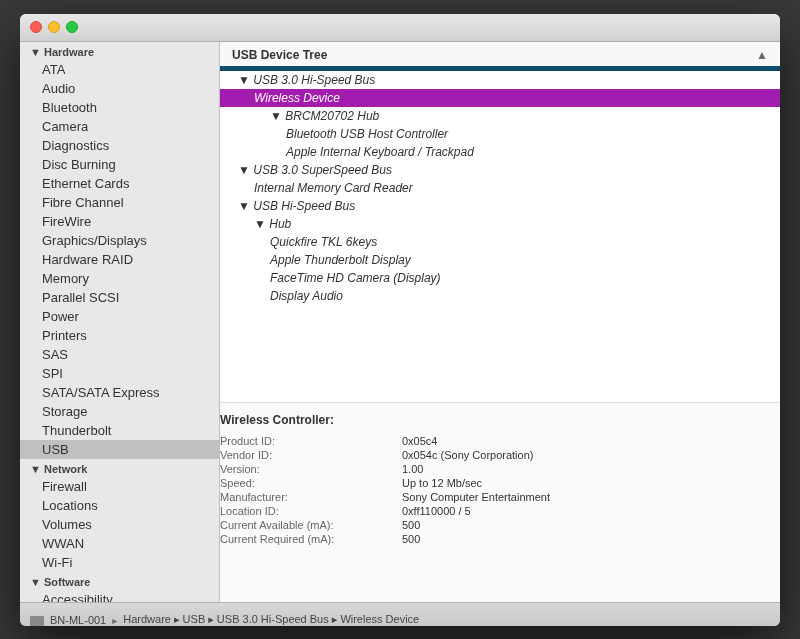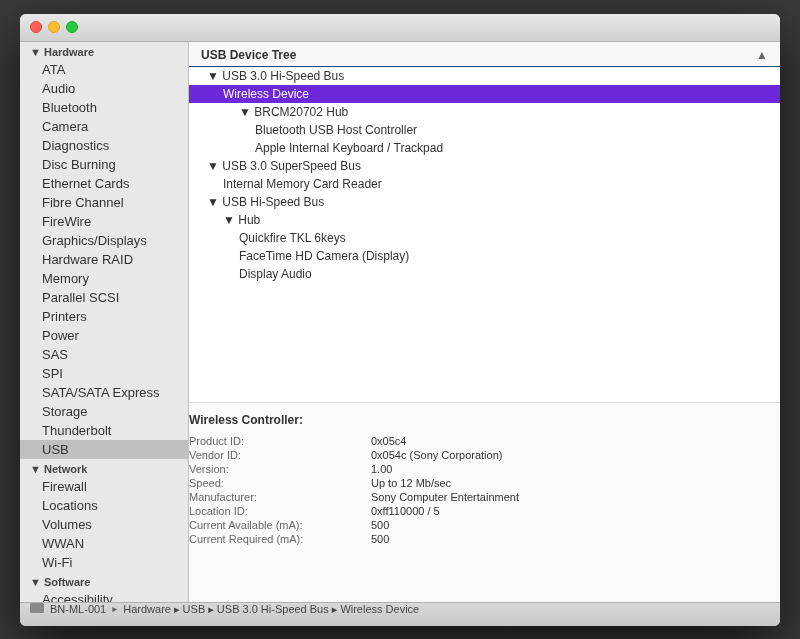--- a/index.html
+++ b/index.html
@@ -37,21 +37,21 @@
       cursor: pointer;
     }
     .tl-red { background: #ff5f57; border: 1px solid #e0443e; }
     .tl-yellow { background: #ffbd2e; border: 1px solid #dea123; }
     .tl-green { background: #28c940; border: 1px solid #1aab29; }
     .content-area {
       display: flex;
       height: 560px;
     }
     .sidebar {
-      width: 169px;
+      width: 200px;
       background: #e8e8e8;
       border-right: 1px solid #c0c0c0;
       overflow-y: auto;
       font-size: 12px;
     }
     .sidebar::-webkit-scrollbar { width: 8px; }
     .sidebar::-webkit-scrollbar-track { background: #e8e8e8; }
     .sidebar::-webkit-scrollbar-thumb { background: #b0b0b0; border-radius: 4px; }
     .sidebar-section-header {
       padding: 4px 8px 2px 10px;
@@ -79,44 +79,45 @@
       flex-direction: column;
       background: #ffffff;
       overflow: hidden;
     }
     .main-header {
       padding: 6px 12px 4px 12px;
       font-size: 12px;
       font-weight: bold;
       color: #333;
       background: #f8f8f8;
-      border-bottom: 1px solid #0c4a6e;
+      border-bottom: 5px solid #0c4a6e;
       display: flex;
       justify-content: space-between;
       align-items: center;
     }
     .tree-area {
       flex: 1;
       overflow-y: auto;
       font-size: 12px;
     }
     .tree-area::-webkit-scrollbar { width: 8px; }
     .tree-area::-webkit-scrollbar-track { background: #f8f8f8; }
     .tree-area::-webkit-scrollbar-thumb { background: #c0c0c0; border-radius: 4px; }
     .tree-node {
       padding: 2px 8px;
       color: #333;
       display: flex;
       align-items: center;
       gap: 2px;
       white-space: nowrap;
       cursor: pointer;
+      font-style: italic;
     }
     .tree-node.selected {
-      background: #6d28d9;
+      background: #a21caf;
       color: white;
       padding-left: 8px;
     }
     .tree-node .indent { display: inline-block; }
     .detail-area {
       border-top: 1px solid #ddd;
       padding: 10px 0;
       font-size: 12px;
       color: #333;
       background: #fafafa;
@@ -139,21 +140,21 @@
     }
     .detail-value {
       color: #333;
       font-size: 11px;
     }
     .statusbar {
       height: 24px;
       background: linear-gradient(#d8d8d8, #c8c8c8);
       border-top: 1px solid #b0b0b0;
       display: flex;
-      align-items: flex-start;
+      align-items: flex-end;
       padding: 0 10px;
       font-size: 11px;
       color: #444;
       gap: 6px;
     }
     .statusbar-icon {
       width: 14px;
       height: 10px;
       background: #888;
       border-radius: 1px;
@@ -187,22 +188,22 @@
         <div class="sidebar-item">Camera</div>
         <div class="sidebar-item">Diagnostics</div>
         <div class="sidebar-item">Disc Burning</div>
         <div class="sidebar-item">Ethernet Cards</div>
         <div class="sidebar-item">Fibre Channel</div>
         <div class="sidebar-item">FireWire</div>
         <div class="sidebar-item">Graphics/Displays</div>
         <div class="sidebar-item">Hardware RAID</div>
         <div class="sidebar-item">Memory</div>
         <div class="sidebar-item">Parallel SCSI</div>
+        <div class="sidebar-item">Power</div>
         <div class="sidebar-item">Printers</div>
-        <div class="sidebar-item">Power</div>
         <div class="sidebar-item">SAS</div>
         <div class="sidebar-item">SPI</div>
         <div class="sidebar-item">SATA/SATA Express</div>
         <div class="sidebar-item">Storage</div>
         <div class="sidebar-item">Thunderbolt</div>
         <div class="sidebar-item active">USB</div>
         <div class="sidebar-section-header">▼ Network</div>
         <div class="sidebar-item">Firewall</div>
         <div class="sidebar-item">Locations</div>
         <div class="sidebar-item">Volumes</div>
@@ -253,20 +254,24 @@
           <div class="tree-node">
             <span class="indent" style="width: 24px;"></span>
             <span>▼ Hub</span>
           </div>
           <div class="tree-node">
             <span class="indent" style="width: 40px;"></span>
             <span>Quickfire TKL 6keys</span>
           </div>
           <div class="tree-node">
             <span class="indent" style="width: 40px;"></span>
+            <span>Apple Thunderbolt Display</span>
+          </div>
+          <div class="tree-node">
+            <span class="indent" style="width: 40px;"></span>
             <span>FaceTime HD Camera (Display)</span>
           </div>
           <div class="tree-node">
             <span class="indent" style="width: 40px;"></span>
             <span>Display Audio</span>
           </div>
         </div>
       <div class="detail-area">
         <div class="detail-title">Wireless Controller:</div>
         <div id="detail-rows">

